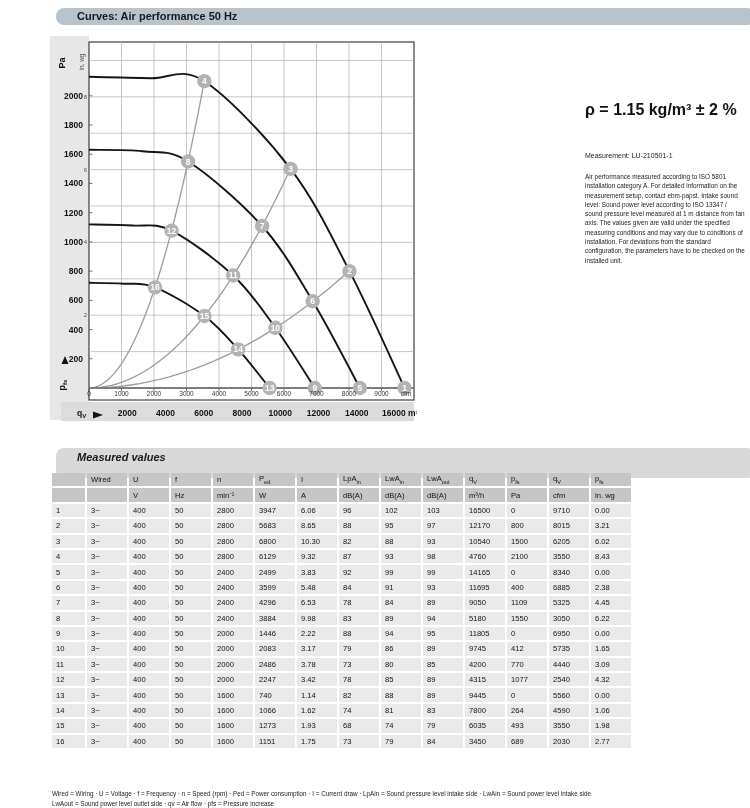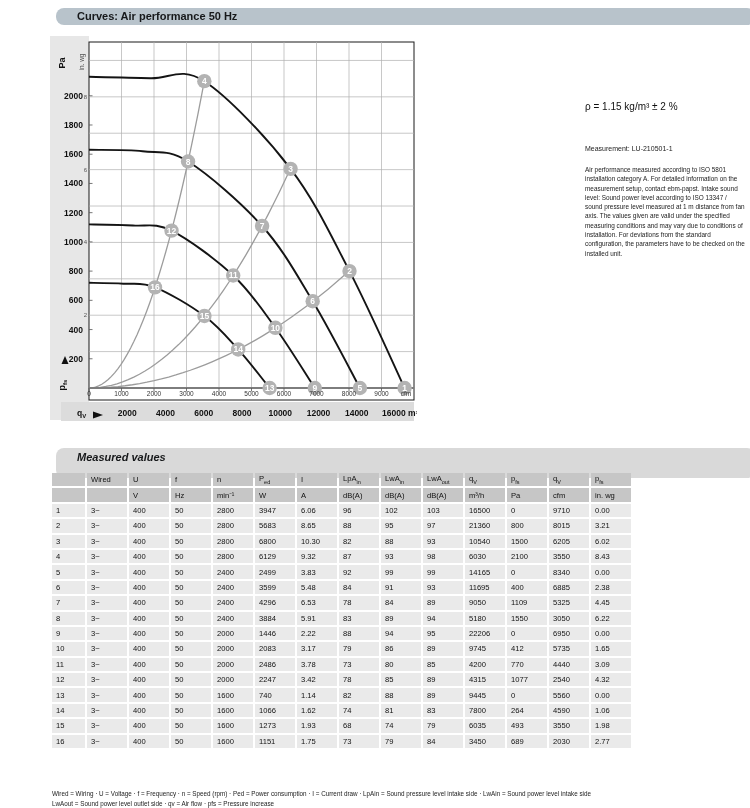--- a/index.html
+++ b/index.html
@@ -4,21 +4,21 @@
 <style>
   html,body{margin:0;padding:0;background:#fff;}
   #page{position:relative;width:750px;height:808px;background:#fff;
         font-family:"Liberation Sans", sans-serif;color:#111;overflow:hidden;}
   .band{position:absolute;left:56px;width:699px;font-weight:bold;font-size:11px;
         line-height:17px;padding-left:21px;box-sizing:border-box;color:#16181a;border-radius:8px;}
   #curves-band{top:8px;height:17px;background:var(--header-band);}
   #measured-band{top:448px;height:30px;background:var(--section-band);line-height:18px;font-style:italic;}
   #chart-wrap{position:absolute;left:45px;top:33px;width:372px;height:388px;}
   #side{position:absolute;left:585px;top:101px;width:160px;}
-  #side .density{font-weight:normal;font-size:10px;margin:0 0 33px 0;}
+  #side .density{font-weight:bold;font-size:16px;margin:0 0 33px 0;}
   #side .meas{font-size:7px;color:#222;margin:0 0 13px 0;}
   #side .note{font-size:6.4px;line-height:1.45;color:#222;}
   #mtable{position:absolute;left:50px;top:471px;border-collapse:separate;border-spacing:2px;}
   #mtable th,#mtable td{height:13.4px;font-size:7.6px;padding:0 2px 0 4px;text-align:left;
         white-space:nowrap;vertical-align:middle;}
   #mtable th{background:var(--th-bg);font-weight:normal;}
   #mtable .unit th{font-weight:normal;}
   #mtable td{background:var(--td-bg);}
   #mtable sub{font-size:5.5px;}
   #foot{position:absolute;left:52px;top:789px;width:670px;font-size:6.3px;
@@ -279,21 +279,21 @@
           <td>2</td>
           <td>3~</td>
           <td>400</td>
           <td>50</td>
           <td>2800</td>
           <td>5683</td>
           <td>8.65</td>
           <td>88</td>
           <td>95</td>
           <td>97</td>
-          <td>21360</td>
+          <td>12170</td>
           <td>800</td>
           <td>8015</td>
           <td>3.21</td>
         </tr>
         <tr>
           <td>3</td>
           <td>3~</td>
           <td>400</td>
           <td>50</td>
           <td>2800</td>
@@ -311,21 +311,21 @@
           <td>4</td>
           <td>3~</td>
           <td>400</td>
           <td>50</td>
           <td>2800</td>
           <td>6129</td>
           <td>9.32</td>
           <td>87</td>
           <td>93</td>
           <td>98</td>
-          <td>6030</td>
+          <td>4760</td>
           <td>2100</td>
           <td>3550</td>
           <td>8.43</td>
         </tr>
         <tr>
           <td>5</td>
           <td>3~</td>
           <td>400</td>
           <td>50</td>
           <td>2400</td>
@@ -371,41 +371,41 @@
           <td>5325</td>
           <td>4.45</td>
         </tr>
         <tr>
           <td>8</td>
           <td>3~</td>
           <td>400</td>
           <td>50</td>
           <td>2400</td>
           <td>3884</td>
-          <td>5.91</td>
+          <td>9.98</td>
           <td>83</td>
           <td>89</td>
           <td>94</td>
           <td>5180</td>
           <td>1550</td>
           <td>3050</td>
           <td>6.22</td>
         </tr>
         <tr>
           <td>9</td>
           <td>3~</td>
           <td>400</td>
           <td>50</td>
           <td>2000</td>
           <td>1446</td>
           <td>2.22</td>
           <td>88</td>
           <td>94</td>
           <td>95</td>
-          <td>22206</td>
+          <td>11805</td>
           <td>0</td>
           <td>6950</td>
           <td>0.00</td>
         </tr>
         <tr>
           <td>10</td>
           <td>3~</td>
           <td>400</td>
           <td>50</td>
           <td>2000</td>

